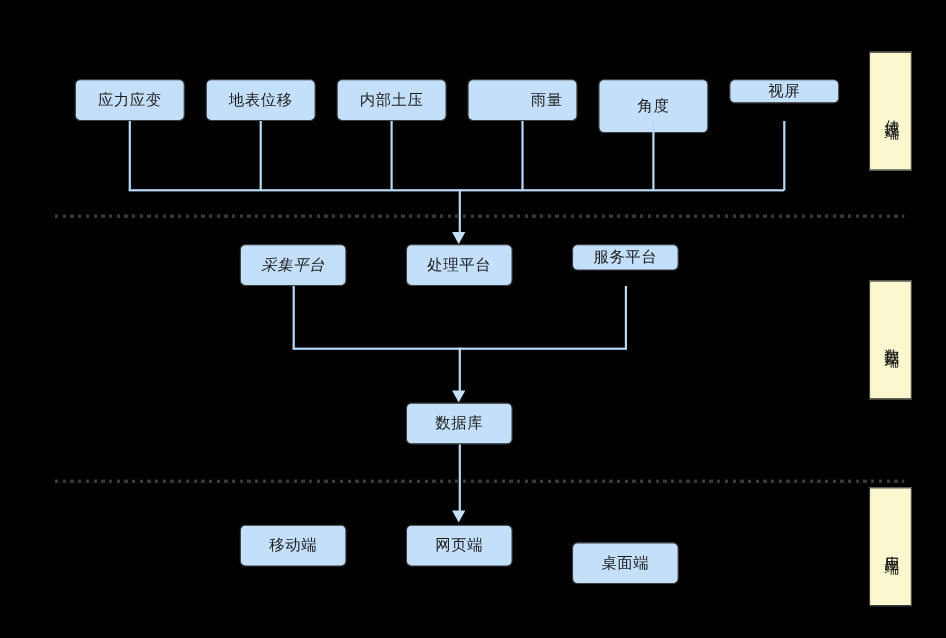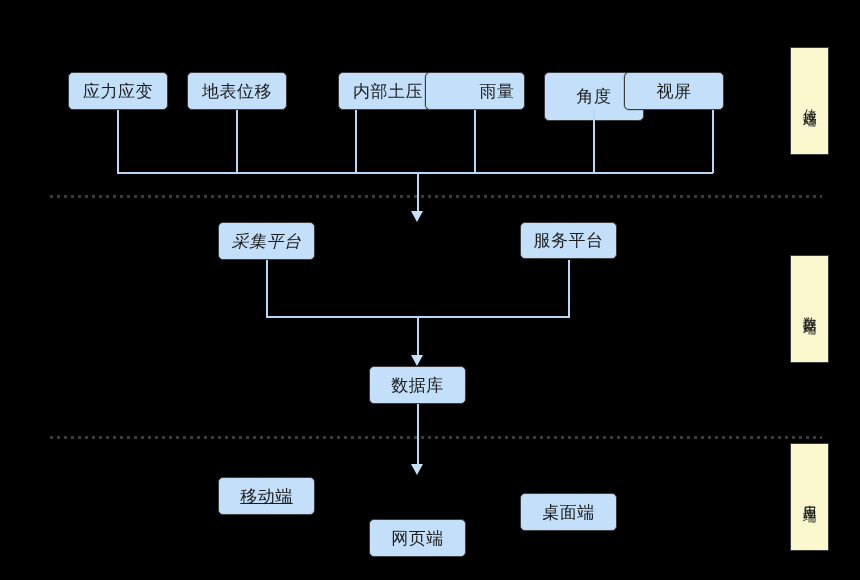--- a/index.html
+++ b/index.html
@@ -20,21 +20,21 @@
   .node {
     position: absolute;
     box-sizing: border-box;
     background: #c3dffa;
     border: 1.6px solid #3b3b3b;
     border-radius: 5px;
     display: flex;
     align-items: center;
     justify-content: center;
     color: #1c1c1c;
-    font-size: 17px;
+    font-size: 14px;
     letter-spacing: 0.5px;
     line-height: 1;
     box-shadow: 0 0 0 0.5px rgba(0,0,0,0.25);
     white-space: nowrap;
   }
   
   .band {
     position: absolute;
     box-sizing: border-box;
     background: #fbf8cf;
@@ -76,57 +76,58 @@
     );
   }
 </style>
 </head>
 <body>
 
 <div id="canvas">
 
   <div class="node" style="left:68px;  top:72px; width:100px; height:38px;">应力应变</div>
   <div class="node" style="left:187px; top:72px; width:100px; height:38px;text-align:center;">地表位移</div>
-  <div class="node" style="left:306px; top:72px; width:100px; height:38px;margin-left:32px;">内部土压</div>
+  <div class="node" style="left:306px; top:72px; width:100px; height:38px;">内部土压</div>
   <div class="node" style="left:425px; top:72px; width:100px; height:38px;padding-left:44px;">雨量</div>
   <div class="node" style="left:544px; top:72px; width:100px; height:49px;">角度</div>
-  <div class="node" style="left:624px; top:72px; width:100px; height:38px;text-align:right;">视屏</div>
+  <div class="node" style="left:663px; top:72px; width:100px; height:22px;text-align:right;">视屏</div>
 
   <div class="ln v" style="left:117px; top:110px; height:63px;"></div>
   <div class="ln v" style="left:236px; top:110px; height:63px;"></div>
   <div class="ln v" style="left:355px; top:110px; height:63px;"></div>
   <div class="ln v" style="left:474px; top:110px; height:63px;"></div>
   <div class="ln v" style="left:593px; top:110px; height:63px;"></div>
   <div class="ln v" style="left:712px; top:110px; height:63px;"></div>
 
   <div class="ln h" style="left:117px; top:172px; width:596px;"></div>
 
   <div class="ln v" style="left:417px; top:172px; height:44px;"></div>
   <div class="arrow" style="left:411px; top:211px;"></div>
 
   <div class="divider" style="left:50px; top:195px; width:772px;"></div>
 
   <div class="node" style="left:218px; top:222px; width:97px; height:38px;font-style:italic;">采集平台</div>
-  <div class="node" style="left:520px; top:222px; width:97px; height:37px;">服务平台</div>
+  <div class="node" style="left:369px; top:222px; width:97px; height:38px;">处理平台</div>
+  <div class="node" style="left:520px; top:222px; width:97px; height:24px;">服务平台</div>
 
   <div class="ln v" style="left:266px; top:260px; height:57px;"></div>
   <div class="ln v" style="left:568px; top:260px; height:57px;"></div>
   <div class="ln h" style="left:266px; top:316px; width:304px;"></div>
 
   <div class="ln v" style="left:417px; top:316px; height:44px;"></div>
   <div class="arrow" style="left:411px; top:355px;"></div>
 
   <div class="node" style="left:369px; top:366px; width:97px; height:38px;">数据库</div>
 
   <div class="ln v" style="left:417px; top:404px; height:63px;"></div>
   <div class="arrow" style="left:411px; top:464px;"></div>
 
   <div class="divider" style="left:50px; top:436px; width:772px;"></div>
 
-  <div class="node" style="left:218px; top:477px; width:97px; height:38px;text-decoration:underline;">移动端</div>
-  <div class="node" style="left:369px; top:477px; width:97px; height:38px;margin-top:42px;">网页端</div>
+  <div class="node" style="left:218px; top:477px; width:97px; height:38px;">移动端</div>
+  <div class="node" style="left:369px; top:477px; width:97px; height:38px;">网页端</div>
   <div class="node" style="left:520px; top:477px; width:97px; height:38px;margin-top:16px;">桌面端</div>
 
   <div class="band" style="left:790px; top:47px;  width:39px; height:108px;">传感端</div>
   <div class="band" style="left:790px; top:255px; width:39px; height:108px;">数据端</div>
   <div class="band" style="left:790px; top:443px; width:39px; height:108px;">应用端</div>
 
 </div>
 
 </body></html>

